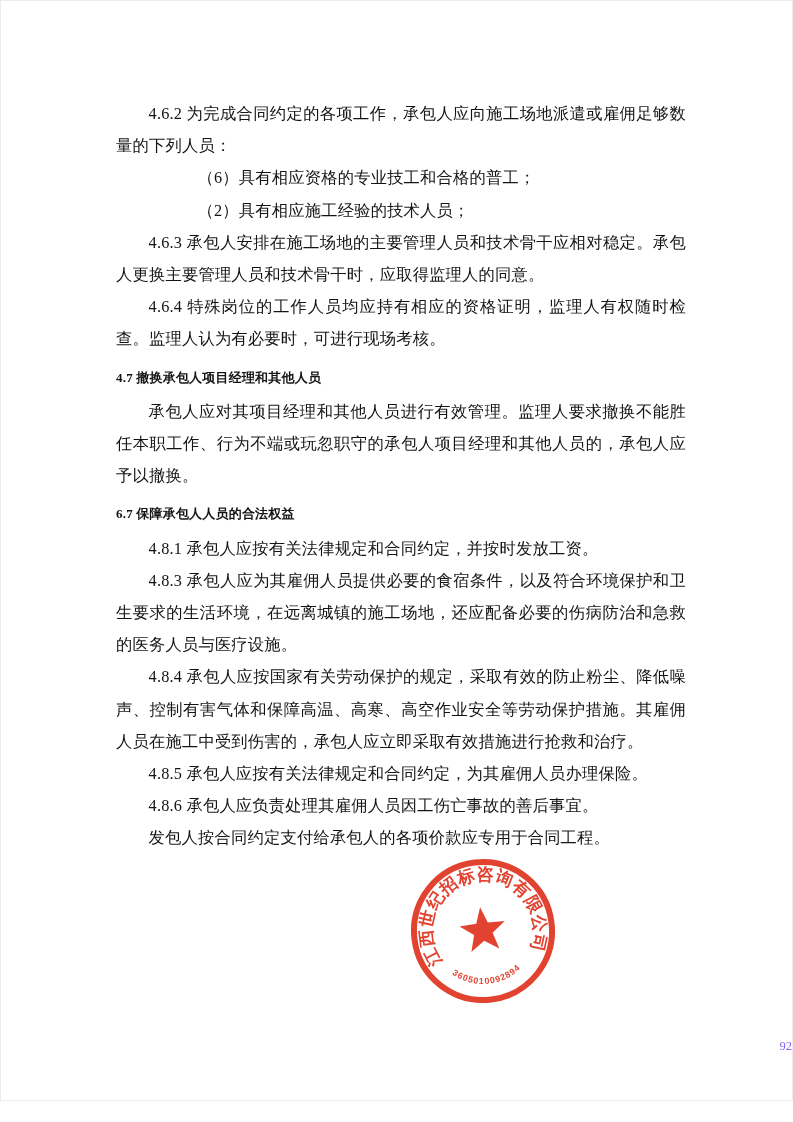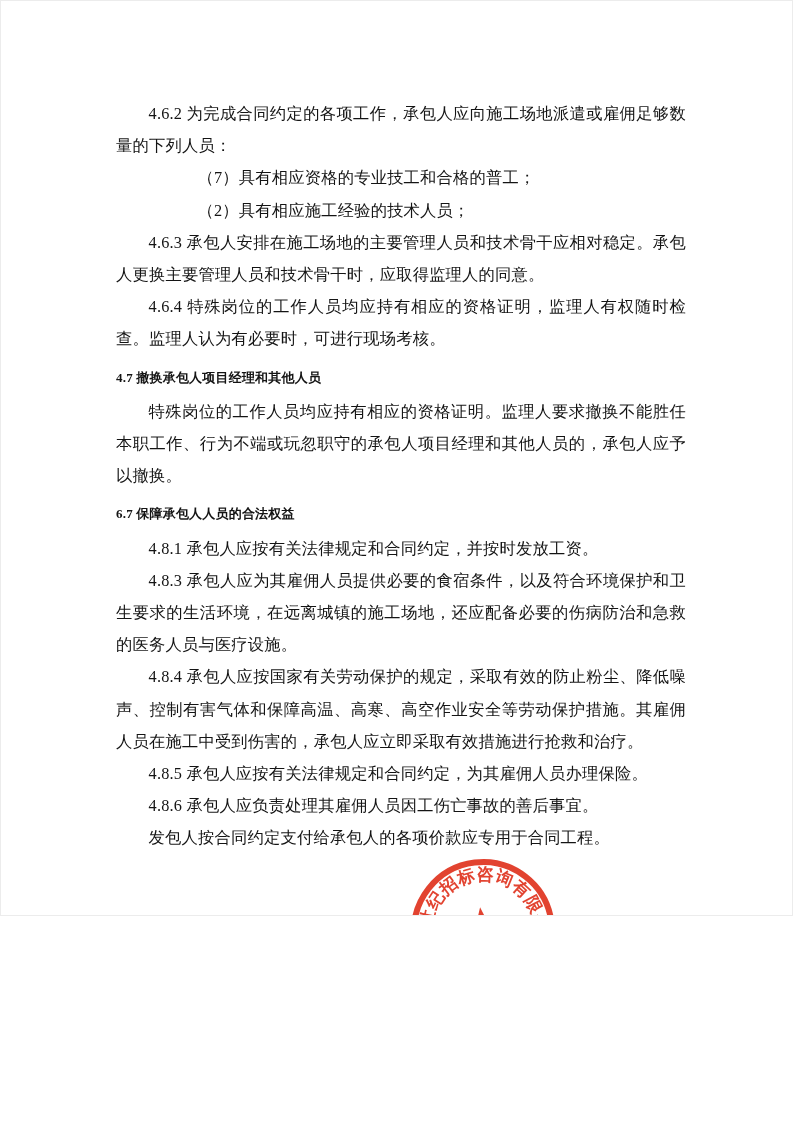--- a/index.html
+++ b/index.html
@@ -3,21 +3,21 @@
 <meta charset="utf-8">
 <style>
   html, body {
     margin: 0;
     padding: 0;
     background: #ffffff;
   }
   .page {
     position: relative;
     width: 793px;
-    height: 916px;
+    height: 1101px;
     background: #ffffff;
     box-sizing: border-box;
     border: 1px solid #ececec;
     overflow: hidden;
     font-family: "Liberation Serif", "DejaVu Serif", serif;
     color: #141414;
   }
   .content {
     position: absolute;
     left: 115px;
@@ -81,26 +81,26 @@
     letter-spacing: 0.9px;
   }
 </style>
 </head>
 <body>
 
 <div class="page">
 
   <div class="content">
       <p class="body">4.6.2 为完成合同约定的各项工作，承包人应向施工场地派遣或雇佣足够数量的下列人员：</p>
-      <p class="item">（7）具有相应资格的专业技工和合格的普工；</p>
+      <p class="item">（6）具有相应资格的专业技工和合格的普工；</p>
       <p class="item">（2）具有相应施工经验的技术人员；</p>
       <p class="body">4.6.3 承包人安排在施工场地的主要管理人员和技术骨干应相对稳定。承包人更换主要管理人员和技术骨干时，应取得监理人的同意。</p>
       <p class="body">4.6.4 特殊岗位的工作人员均应持有相应的资格证明，监理人有权随时检查。监理人认为有必要时，可进行现场考核。</p>
       <p class="heading">4.7 撤换承包人项目经理和其他人员</p>
-      <p class="body">特殊岗位的工作人员均应持有相应的资格证明。监理人要求撤换不能胜任本职工作、行为不端或玩忽职守的承包人项目经理和其他人员的，承包人应予以撤换。</p>
+      <p class="body">承包人应对其项目经理和其他人员进行有效管理。监理人要求撤换不能胜任本职工作、行为不端或玩忽职守的承包人项目经理和其他人员的，承包人应予以撤换。</p>
       <p class="heading">6.7 保障承包人人员的合法权益</p>
       <p class="body">4.8.1 承包人应按有关法律规定和合同约定，并按时发放工资。</p>
       <p class="body">4.8.3 承包人应为其雇佣人员提供必要的食宿条件，以及符合环境保护和卫生要求的生活环境，在远离城镇的施工场地，还应配备必要的伤病防治和急救的医务人员与医疗设施。</p>
       <p class="body">4.8.4 承包人应按国家有关劳动保护的规定，采取有效的防止粉尘、降低噪声、控制有害气体和保障高温、高寒、高空作业安全等劳动保护措施。其雇佣人员在施工中受到伤害的，承包人应立即采取有效措施进行抢救和治疗。</p>
       <p class="body">4.8.5 承包人应按有关法律规定和合同约定，为其雇佣人员办理保险。</p>
       <p class="body">4.8.6 承包人应负责处理其雇佣人员因工伤亡事故的善后事宜。</p>
       <p class="body">发包人按合同约定支付给承包人的各项价款应专用于合同工程。</p>
     </div>
 
   <div class="seal" style="color: rgb(224, 52, 32);">

